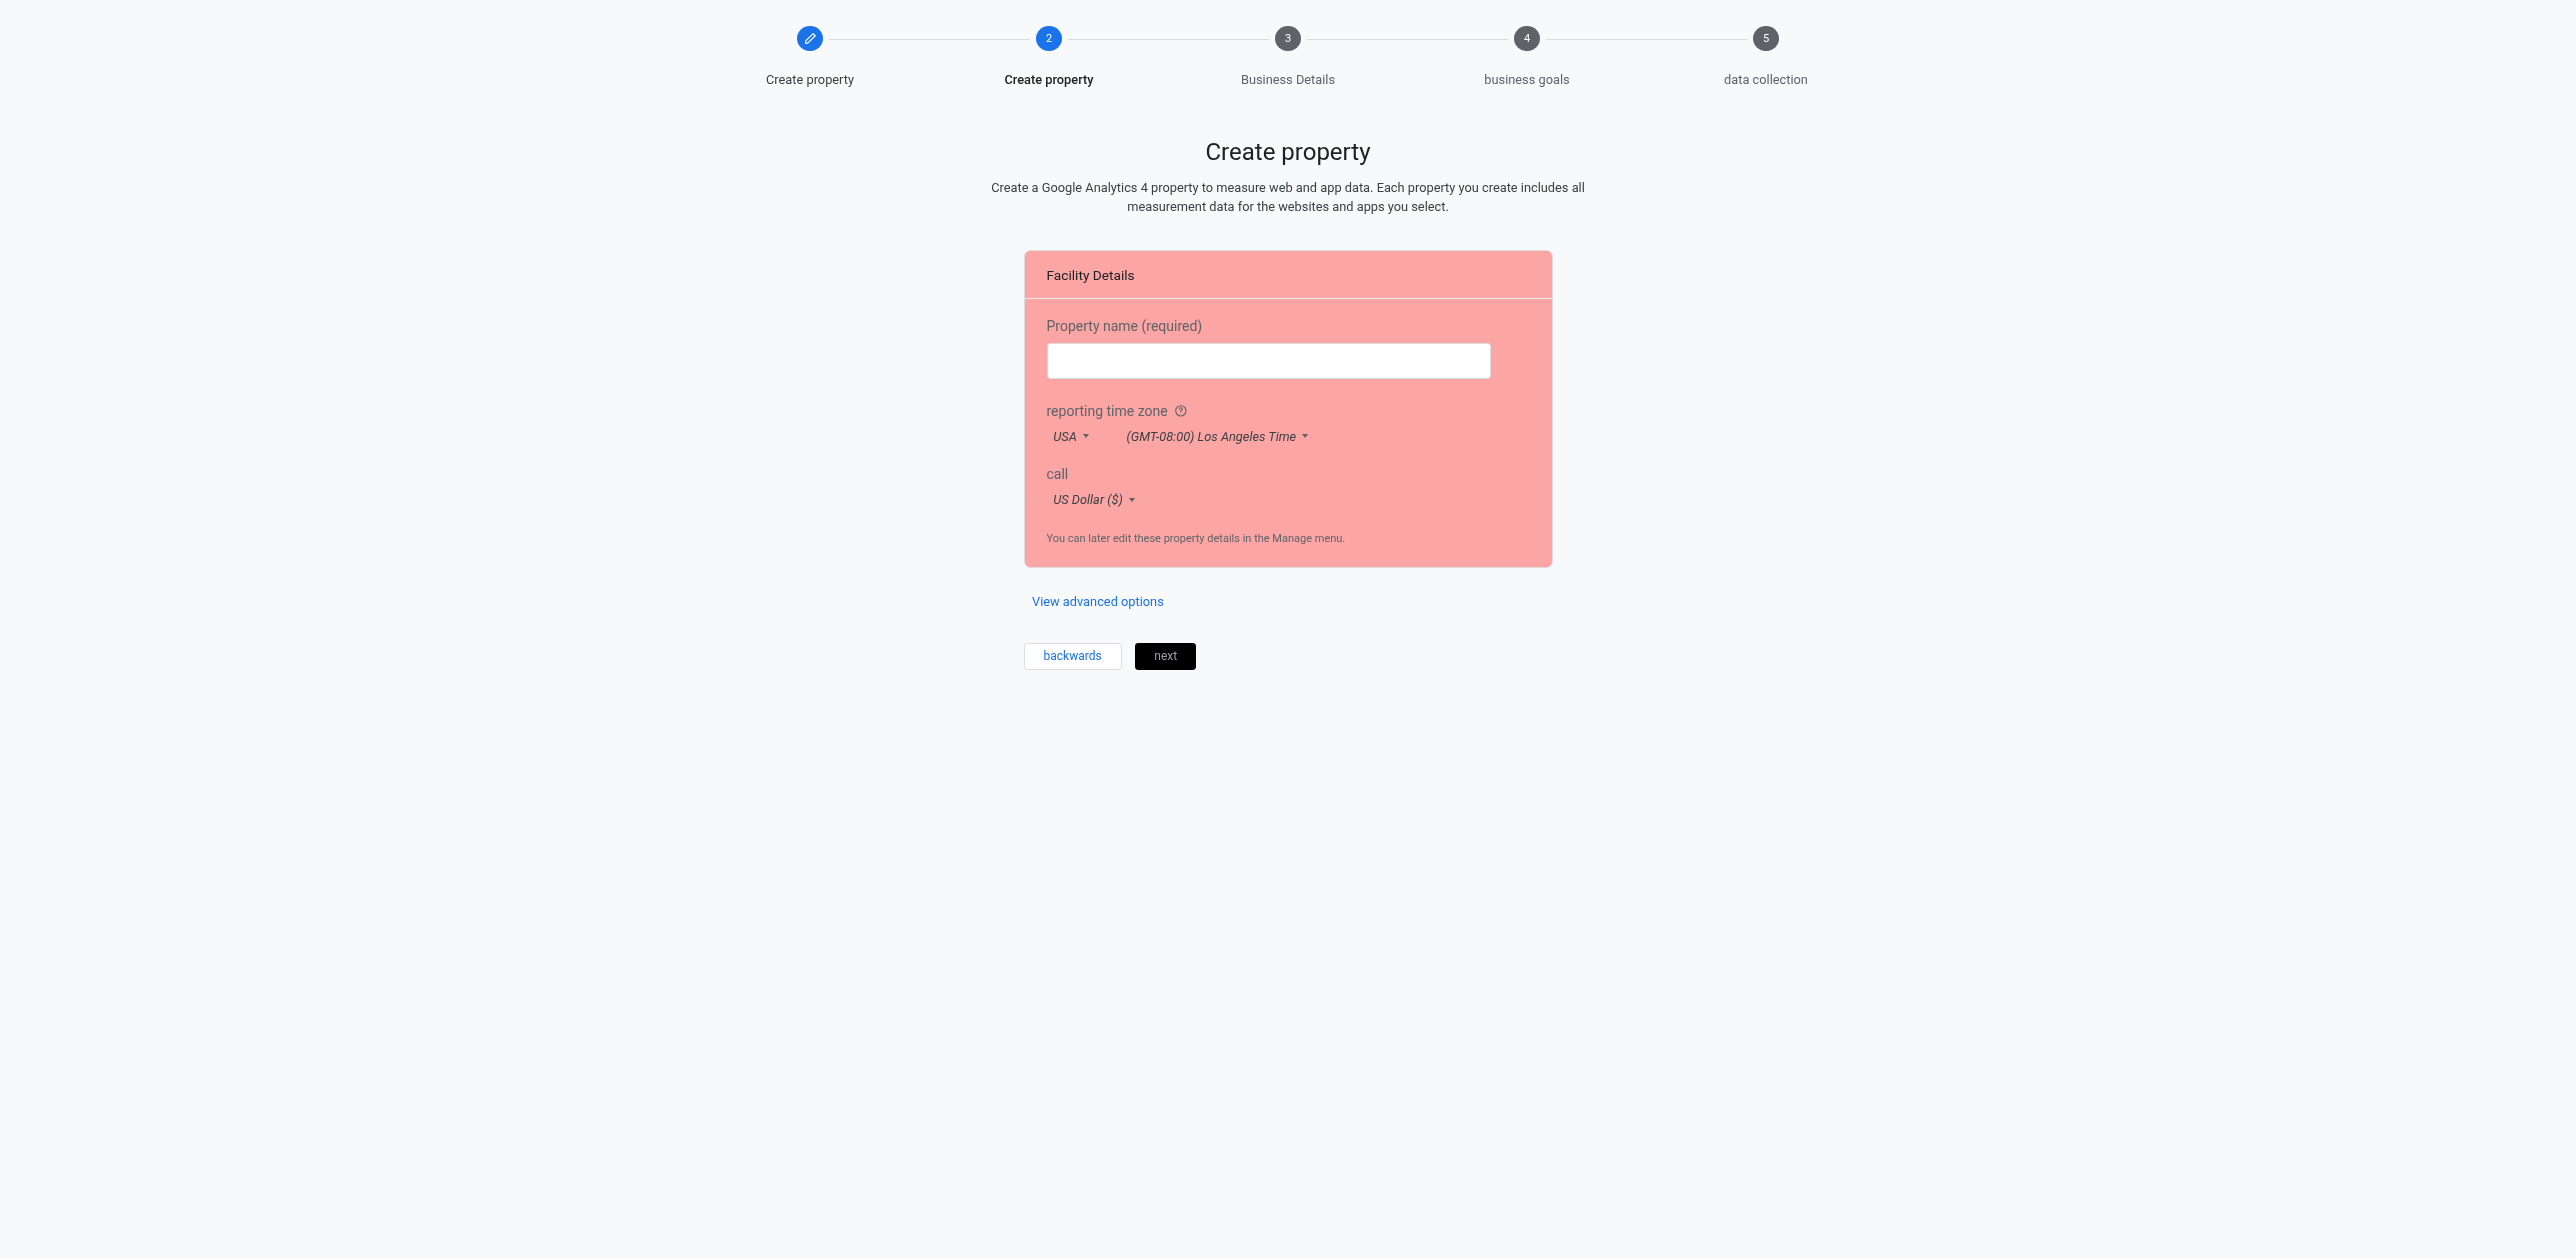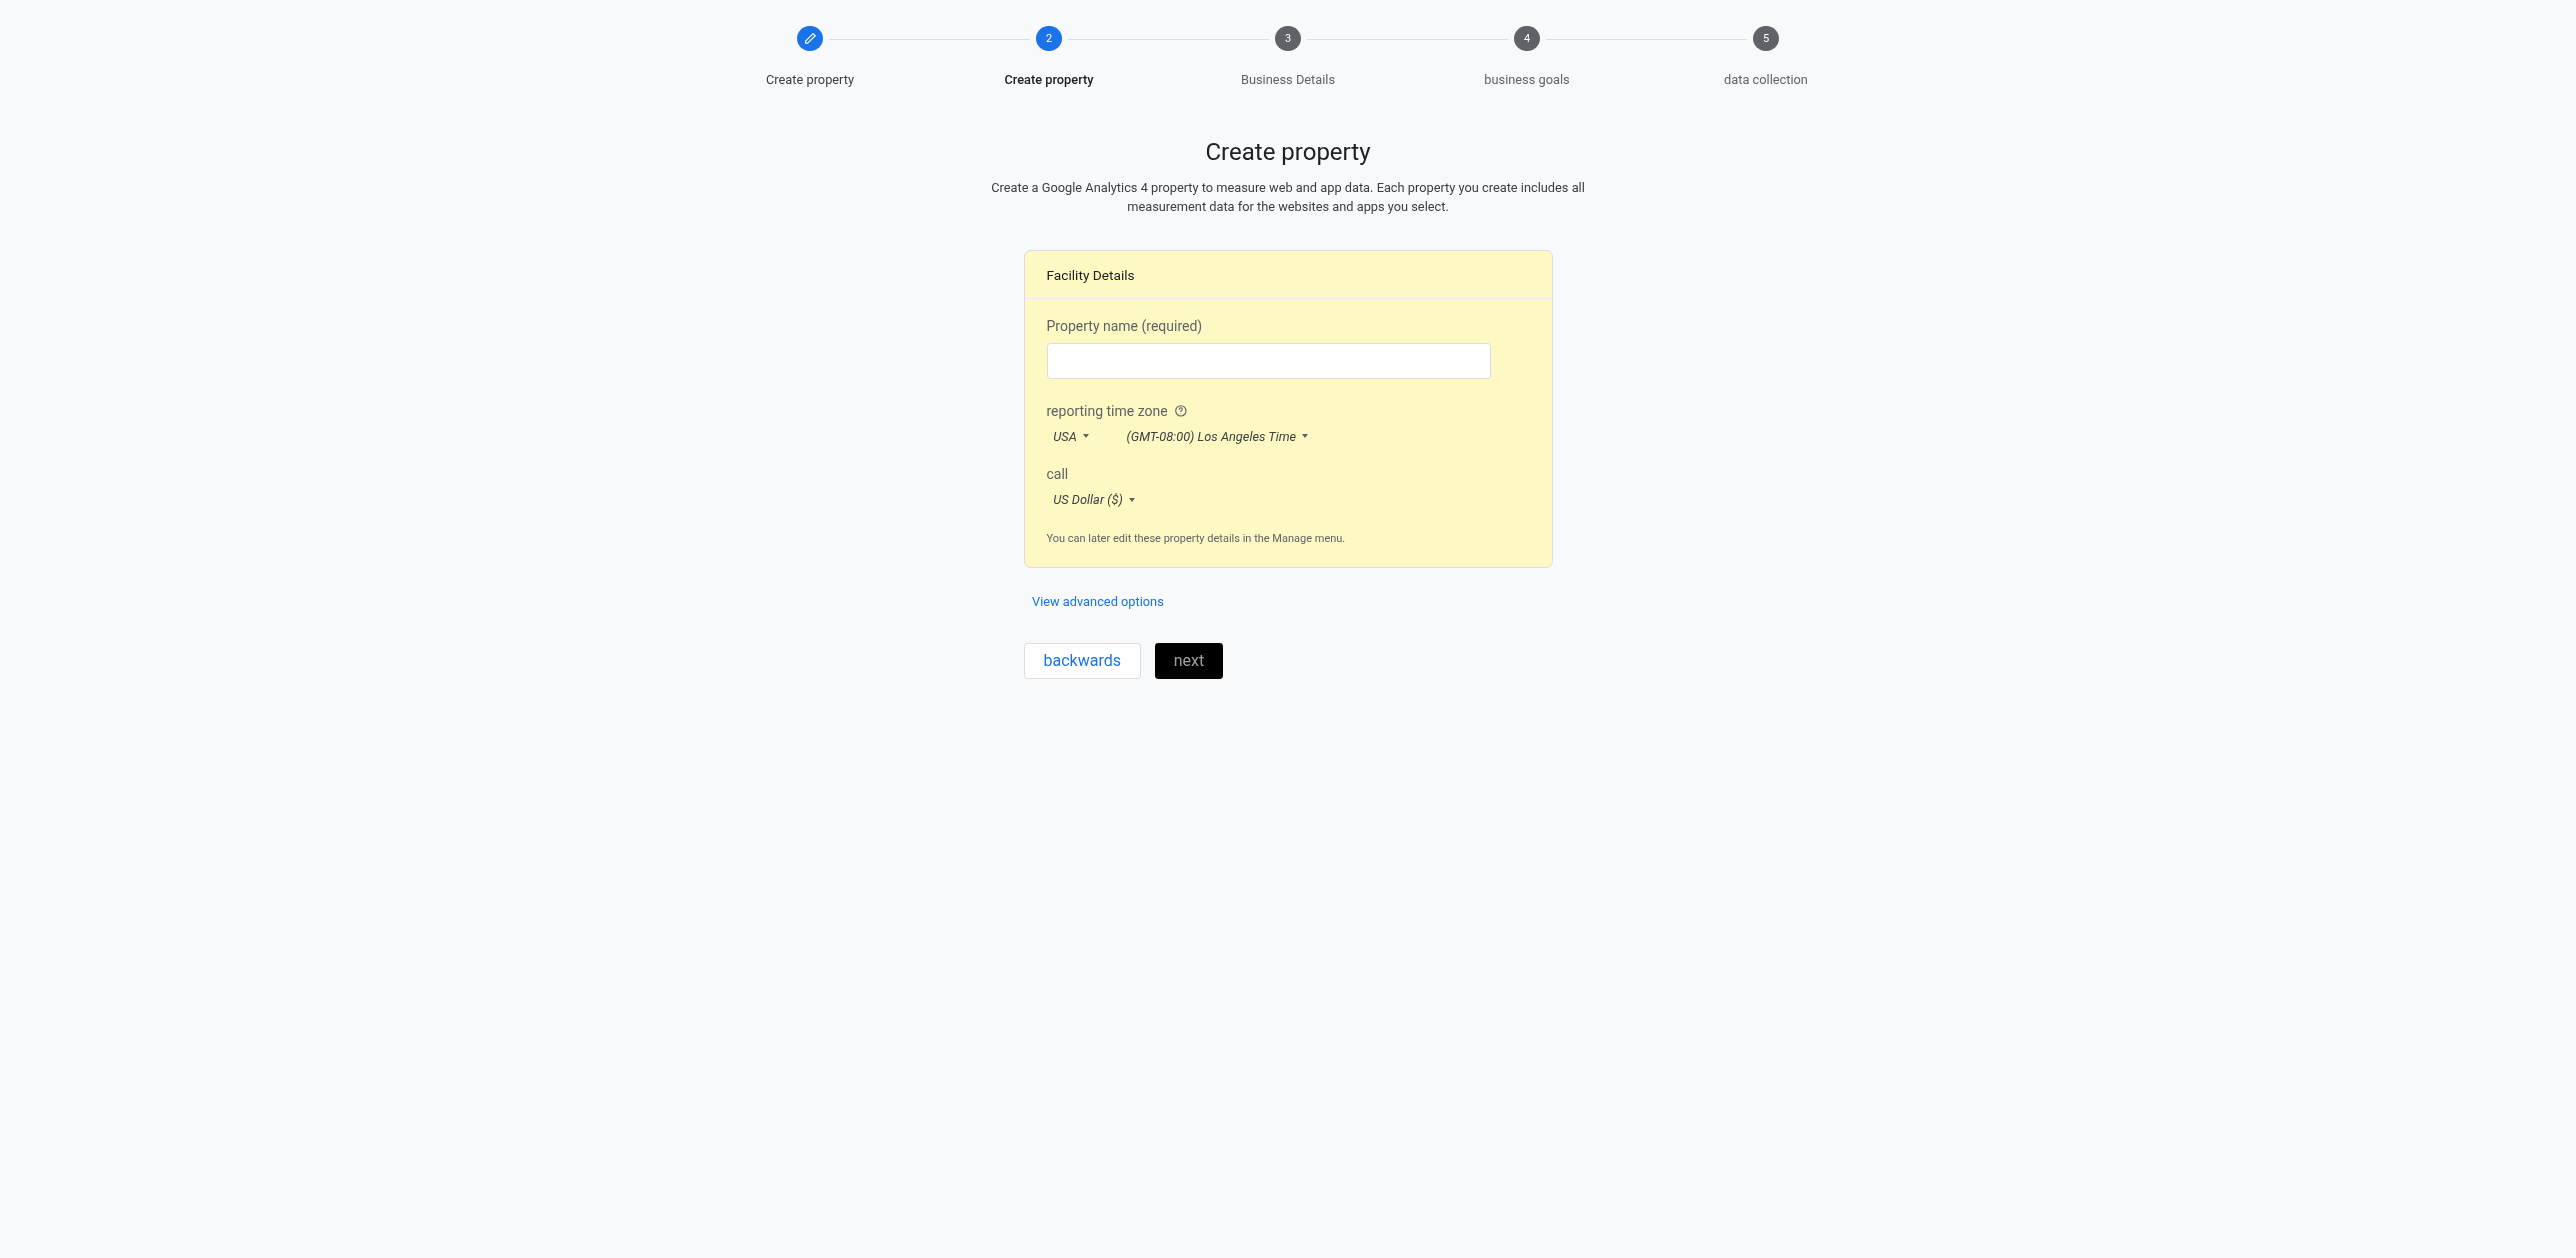--- a/index.html
+++ b/index.html
@@ -68,21 +68,21 @@
   }
   .main p.subtitle {
     margin-top: 13.7px;
     font-size: 12.8px;
     color: #3c4043;
     line-height: 1.45;
   }
 
   .card {
     margin: 34px auto 0 auto;
-    background: #fef9c3;
+    background: #fca5a5;
     border: 0.9px solid #dadce0;
     border-radius: 6.8px;
     text-align: left;
     max-width: 529px;
   }
   .card-header {
     padding: 15.4px 22px;
     border-bottom: 0.9px solid #e8eaed;
     font-size: 13.7px;
     color: #202124;
@@ -151,24 +151,24 @@
   }
 
   .button-row {
     max-width: 529px;
     margin: 34px auto 0 auto;
     display: flex;
     gap: 13.7px;
     justify-content: flex-start;
   }
   .btn {
-    height: 36px;
+    height: 27px;
     border-radius: 3.4px;
     padding: 0 19px;
-    font-size: 16px;
+    font-size: 12px;
     font-family: inherit;
     cursor: pointer;
     border: none;
   }
   .btn-outline {
     background: #fff;
     border: 0.9px solid #dadce0;
     color: #1a73e8;
   }
   .btn-disabled {

